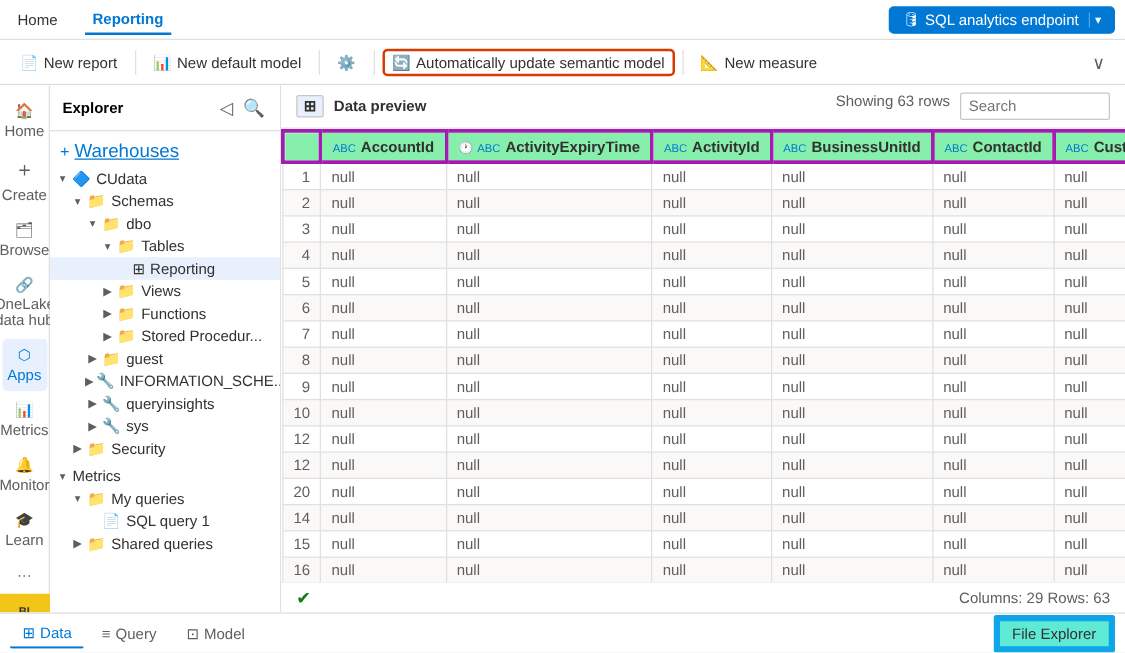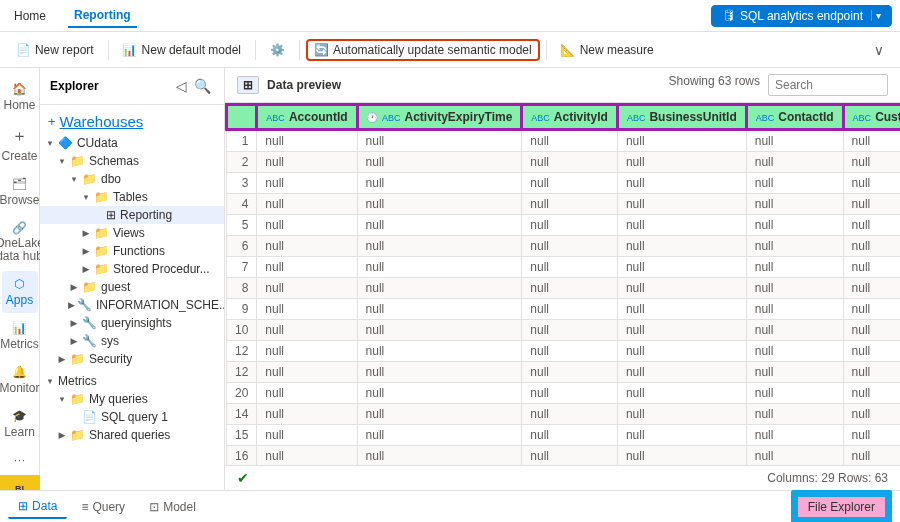--- a/index.html
+++ b/index.html
@@ -320,22 +320,22 @@
     }
     .bottom-tab.active {
       border-bottom: 2px solid #0078d4;
       color: #0078d4;
       font-weight: 500;
     }
     .bottom-right {
       margin-left: auto;
     }
     .file-explorer-btn {
-      border: 7px solid #0ea5e9;
-      background: #f9a8d4;
+      border: 5px solid #0ea5e9;
+      background: #5eead4;
       padding: 3px 10px;
       border-radius: 2px;
       cursor: pointer;
       font-size: 12px;
       color: #323130;
     }
 
     
     .powerbi-logo {
       width: 40px;

